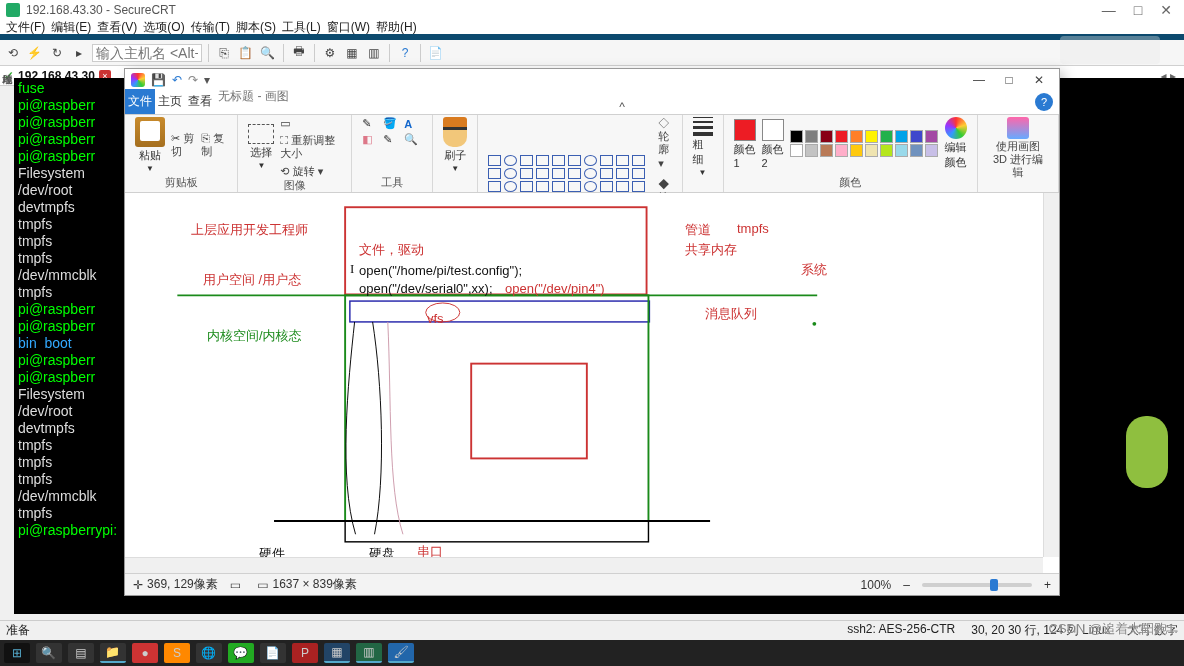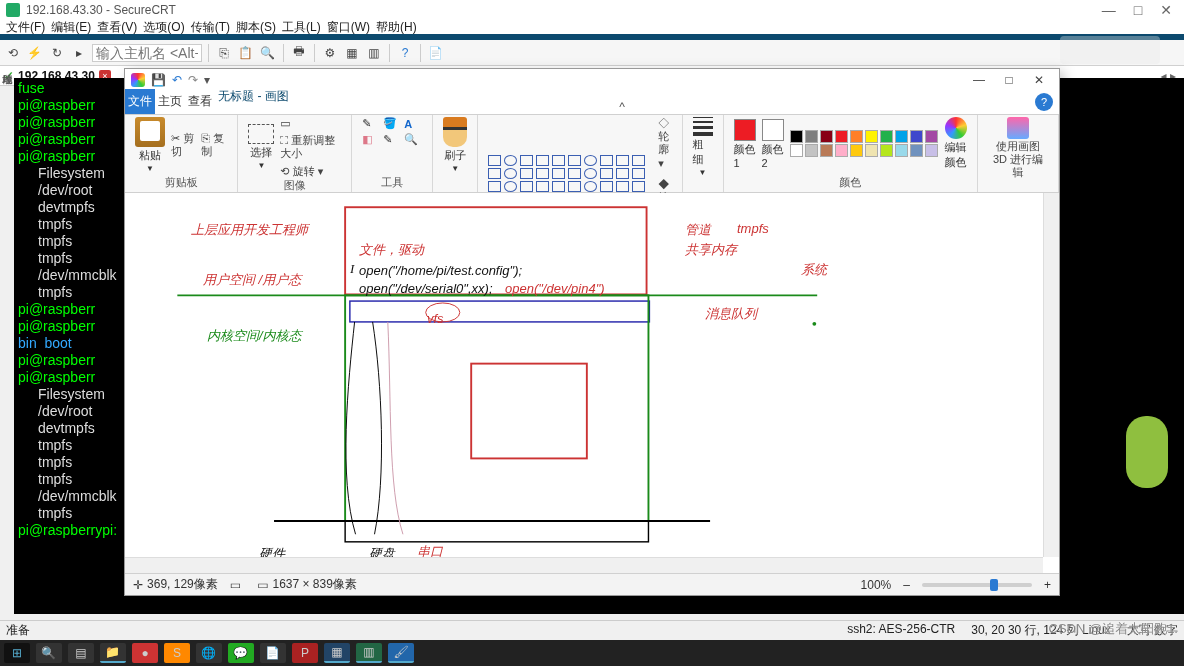--- a/index.html
+++ b/index.html
@@ -13,34 +13,34 @@
   .crt-tool { height: 26px; background: #f6f6f6; display: flex; align-items: center; padding-left: 4px; gap: 4px; border-bottom: 1px solid #d0d0d0; font-size: 12px; color: #555;}
   .crt-tool .sep { width: 1px; height: 18px; background: #ccc; margin: 0 2px; }
   .crt-tool .tb { width: 18px; height: 18px; display: flex; align-items: center; justify-content: center; color: #444; }
   .crt-tool input { height: 18px; width: 110px; border: 1px solid #ccc; font-size: 14px; padding: 0 3px; color: #888; }
   .crt-tabs { height: 20px; background: #fff; display: flex; align-items: center; padding-left: 4px; border-bottom: 1px solid #d0d0d0; }
   .crt-tabs .ok { color: #3a3; font-weight: bold; margin-right: 4px; }
   .crt-tabs .tab { font-weight: bold; color: #111; margin-right: 4px; }
   .crt-tabs .cl { width: 12px; height: 12px; background: #c33; color: #fff; display: inline-flex; align-items: center; justify-content: center; font-size: 9px; border-radius: 2px; }
   .crt-gutter { position: absolute; left: 0; top: 66px; width: 14px; color: #555; font-size: 10px; writing-mode: vertical-rl; }
   .term { position: absolute; left: 14px; top: 78px; right: 0; height: 536px; background: #000; color: #0f0; font-family: Consolas, monospace; font-size: 14px; line-height: 17px; padding: 2px 4px; white-space: pre; }
-  .term .w { color: #ddd; margin-left: 20px; }
+  .term .w { color: #ddd; }
   .term .b { color: #3af; }
   .crt-status { position: absolute; left: 0; right: 0; bottom: 26px; height: 20px; background: #f0f0f0; display: flex; align-items: center; font-size: 12px; color: #222; padding: 0 6px; border-top: 1px solid #ccc; }
   .crt-status .r { margin-left: auto; display: flex; gap: 16px; }
   .csdn { position: absolute; right: 6px; bottom: 28px; color: #888; font-size: 13px; text-shadow: 0 0 2px #fff; }
   .wm { position: absolute; right: 24px; top: 36px; width: 100px; height: 28px; background: #e8e8e8; opacity: .35; border-radius: 4px; }
   .pill { position: absolute; right: 16px; top: 416px; width: 42px; height: 72px; background: #8fbf3f; border-radius: 20px; }
 
   
   .paint { position: absolute; left: 124px; top: 68px; width: 936px; height: 528px; background: #fff; border: 1px solid #999; box-shadow: 4px 4px 12px rgba(0,0,0,.25); display: flex; flex-direction: column; }
   .p-title { height: 22px; display: flex; align-items: center; padding: 0 6px; font-size: 12px; }
   .p-title .qa { display: flex; gap: 6px; align-items: center; color: #555; }
   .p-title .qa .sv { color: #2a5db0; }
-  .p-title .nm { margin-left: 8px; color: #0c4a6e; margin-top: 32px; }
+  .p-title .nm { margin-left: 8px; color: #737373; margin-top: 32px; }
   .p-title .wbtns { margin-left: auto; display: flex; gap: 2px; }
   .p-title .wbtn { width: 28px; height: 18px; display: flex; align-items: center; justify-content: center; color: #444; }
   .p-tabs { height: 24px; display: flex; align-items: flex-end; font-size: 12px; border-bottom: 1px solid #d0d0d0; }
   .p-tabs .tab { padding: 4px 3px; color: #333; }
   .p-tabs .tab.active { background: #2a7ad2; color: #fff; }
   .p-tabs .help { margin-left: auto; width: 18px; height: 18px; border-radius: 9px; background: #2a7ad2; color: #fff; display: flex; align-items: center; justify-content: center; font-size: 11px; margin-right: 6px; margin-bottom: 3px;}
   .ribbon { height: 78px; display: flex; border-bottom: 1px solid #d0d0d0; background: #f7f7f7; font-size: 11px; color: #333; }
   .grp { border-right: 1px solid #d8d8d8; padding: 2px 10px 0; display: flex; flex-direction: column; }
   .grp .lab { text-align: center; color: #555; margin-top: auto; padding-bottom: 2px; }
   .grp .row { display: flex; gap: 6px; align-items: center; }
@@ -52,21 +52,21 @@
   .shapes { display: grid; grid-template-columns: repeat(10, 14px); gap: 2px; }
   .shapes span { width: 13px; height: 11px; border: 1px solid #3b5fb2; }
   .line-ic { display:flex; flex-direction:column; gap:3px; width:20px;}
   .line-ic span{height:1px;background:#333;}
   .line-ic span:nth-child(2){height:2px;} .line-ic span:nth-child(3){height:3px;} .line-ic span:nth-child(4){height:4px;}
   .swatch { width: 22px; height: 22px; border: 1px solid #888; }
   .palette { display: grid; grid-template-columns: repeat(10, 14px); gap: 1px; }
   .palette span { width: 13px; height: 13px; border: 1px solid #aaa; }
   .small { font-size: 11px; color: #444; line-height: 1.2; }
 
-  .canvas-wrap { flex: 1; position: relative; background: #fff; overflow: hidden; font-style: italic; }
+  .canvas-wrap { flex: 1; position: relative; background: #fff; overflow: hidden; }
   .canvas-wrap .scroll-h { position: absolute; left: 0; right: 16px; bottom: 0; height: 16px; background: #f0f0f0; border-top: 1px solid #ddd; }
   .canvas-wrap .scroll-v { position: absolute; right: 0; top: 0; bottom: 16px; width: 16px; background: #f0f0f0; border-left: 1px solid #ddd; }
   .canvas { position: absolute; left: 0; right: 16px; top: 0; bottom: 16px; }
   .canvas .lbl { position: absolute; color: #c33; font-size: 13px; }
   .canvas .lbl.blk { color: #111; }
 
   .p-status { height: 22px; border-top: 1px solid #d0d0d0; display: flex; align-items: center; font-size: 12px; color: #333; padding: 0 8px; gap: 12px; background: #f3f3f3; }
   .p-status .seg { display: flex; align-items: center; gap: 4px; }
   .p-status .fill { flex: 1; }
   .slider { width: 110px; height: 4px; background: #cfcfcf; position: relative; border-radius: 2px; }

